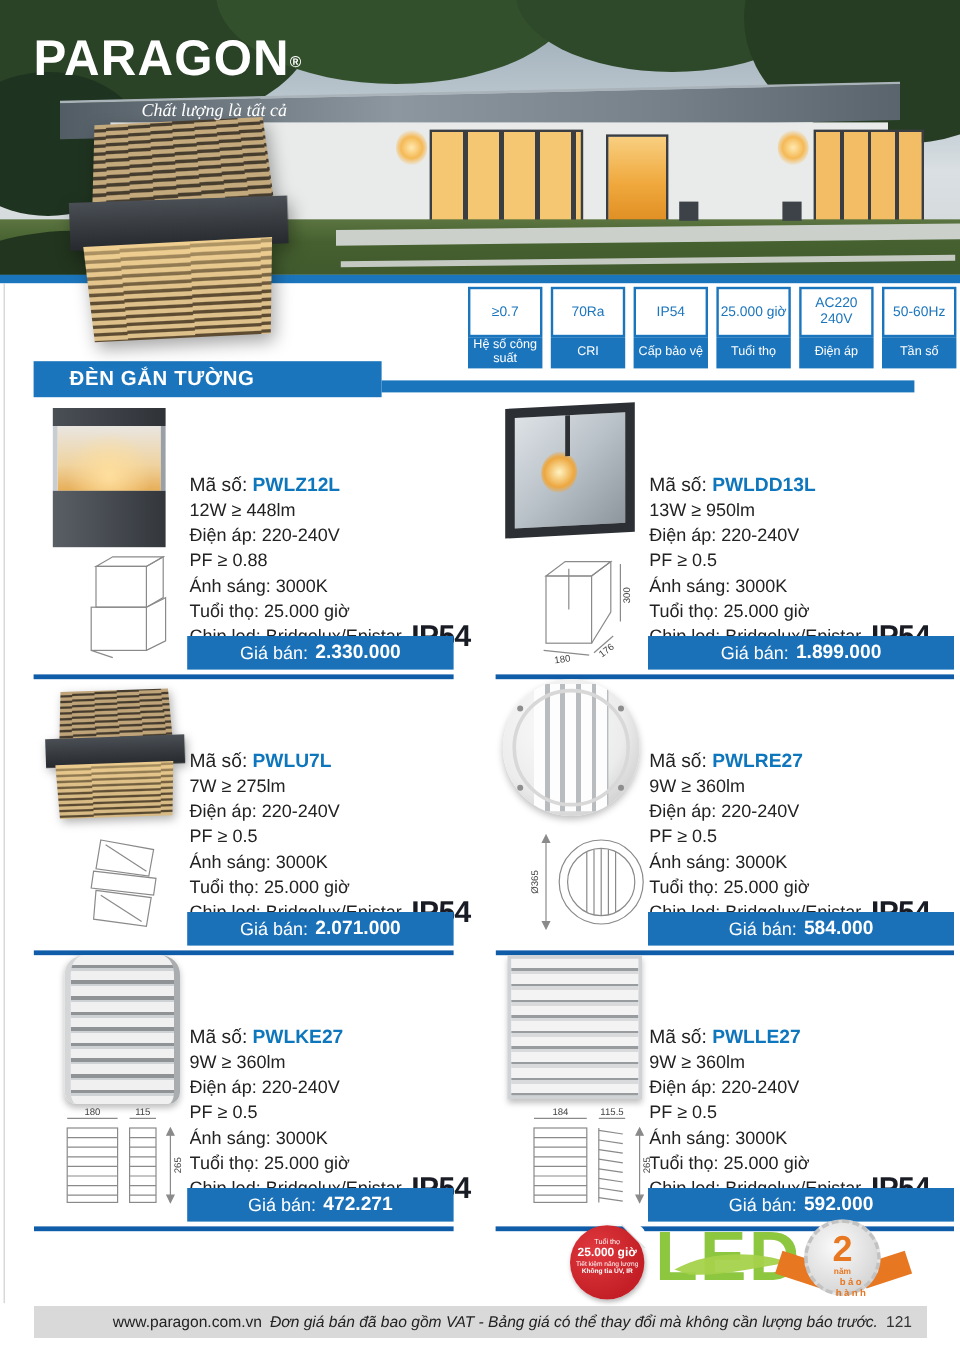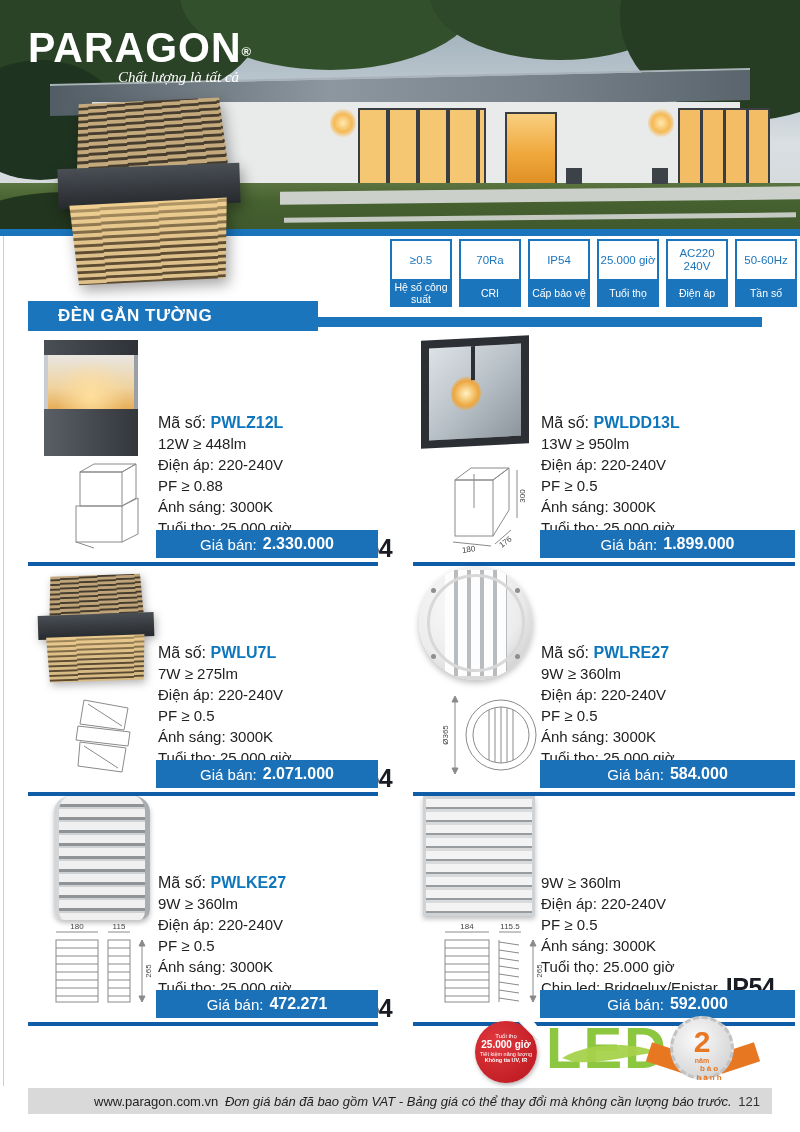--- a/index.html
+++ b/index.html
@@ -38,21 +38,21 @@
         transform:skewY(-0.6deg);box-shadow:0 22px 0 -4px #c4c9c2;}
   .shrub{position:absolute;left:-30px;top:192px;width:200px;height:60px;background:#22351e;border-radius:50%;}
   .planter{position:absolute;width:16px;height:16px;background:#3c4247;top:168px;}
   .p1{left:566px;} .p2{left:652px;}
 
   .logo{position:absolute;left:28px;top:28px;color:#fff;z-index:7;}
   .logo .word{font-size:41px;font-weight:800;letter-spacing:1px;line-height:40px;
               transform:scaleY(1.02);display:inline-block;}
   .logo sup{font-size:13px;vertical-align:super;font-weight:700;}
   .tagline{font-family:"Liberation Serif",serif;font-style:italic;font-size:15px;
-           text-align:right;margin-top:1px;padding-right:12px;}
+           text-align:right;margin-top:17px;padding-right:12px;}
 
   .photo-strip{position:absolute;left:0;top:229px;width:800px;height:7px;
                background:var(--accent,#1b75bc);}
   .edge-line{position:absolute;left:3px;top:236px;width:1px;height:850px;background:#cfcfcf;}
 
   
   .hero{position:absolute;left:58px;top:98px;width:182px;height:192px;z-index:6;
         filter:drop-shadow(3px 6px 7px rgba(0,0,0,.35));}
   .hero .htop{position:absolute;left:20px;top:0;width:146px;height:76px;
         background:repeating-linear-gradient(177deg,#c3a97c 0 4px,#473d2e 4px 7px);
@@ -79,21 +79,21 @@
       background:var(--accent,#1b75bc);color:#fff;font-weight:700;font-size:17px;
       letter-spacing:.5px;display:flex;align-items:center;padding-left:30px;box-sizing:border-box;z-index:4;}
   .secbar-ext{position:absolute;left:318px;top:317px;width:444px;height:10px;
       background:var(--accent,#1b75bc);z-index:4;}
 
   
   .cell{position:absolute;height:230px;}
   .c0{left:28px;top:336px;width:350px;} .c1{left:413px;top:336px;width:382px;}
   .c2{left:28px;top:566px;width:350px;} .c3{left:413px;top:566px;width:382px;}
   .c4{left:28px;top:796px;width:350px;} .c5{left:413px;top:796px;width:382px;}
-  .specs{position:absolute;top:76px;color:#222;}
+  .specs{position:absolute;top:58px;color:#222;}
   .c0 .specs,.c2 .specs,.c4 .specs{left:130px;}
   .c1 .specs,.c3 .specs,.c5 .specs{left:128px;}
   .line{font-size:15px;line-height:21px;white-space:nowrap;}
   .codeline{font-size:16px;}
   .code{color:var(--code,#0e76bc);font-weight:700;}
   .chipline{display:flex;align-items:center;gap:8px;}
   .ip{font-size:25px;font-weight:800;color:var(--ip,#191c24);letter-spacing:-0.5px;}
   .price{position:absolute;height:28px;right:0;bottom:8px;background:var(--pricebar,#1a71b8);
       color:#fff;display:flex;align-items:center;justify-content:center;font-size:15px;gap:6px;}
   .c0 .price,.c2 .price,.c4 .price{left:128px;}
@@ -211,21 +211,21 @@
     <div class="htop"></div>
     <div class="hband"></div>
     <div class="hbot"></div>
   </div>
 
   <div class="photo-strip"></div>
   <div class="edge-line"></div>
 
   <div class="specrow">
     <div class="speccell">
-      <div class="val">≥0.5</div>
+      <div class="val">≥0.7</div>
       <div class="lab">Hệ số công suất</div>
     </div>
     <div class="speccell">
       <div class="val">70Ra</div>
       <div class="lab">CRI</div>
     </div>
     <div class="speccell">
       <div class="val">IP54</div>
       <div class="lab">Cấp bảo vệ</div>
     </div>
@@ -460,20 +460,21 @@
           <line x1="92" y1="22" x2="92" y2="84"></line>
           <polygon points="92,22 89,28 95,28" fill="#8a8a8a"></polygon>
           <polygon points="92,84 89,78 95,78" fill="#8a8a8a"></polygon>
         </g>
         <text x="26" y="11" text-anchor="middle">184</text>
         <text x="69" y="11" text-anchor="middle">115.5</text>
         <text transform="rotate(-90 101 53)" x="101" y="53" text-anchor="middle">265</text>
       </svg>
     </div>
     <div class="specs">
+      <div class="line codeline"><span>Mã số:</span> <span class="code">PWLLE27</span></div>
       <div class="line">9W ≥ 360lm</div>
       <div class="line">Điện áp: 220-240V</div>
       <div class="line">PF ≥ 0.5</div>
       <div class="line">Ánh sáng: 3000K</div>
       <div class="line">Tuổi thọ: 25.000 giờ</div>
       <div class="line chipline">
           <span>Chip led: Bridgelux/Epistar</span>
           <span class="ip">IP54</span>
         </div>
     </div>

